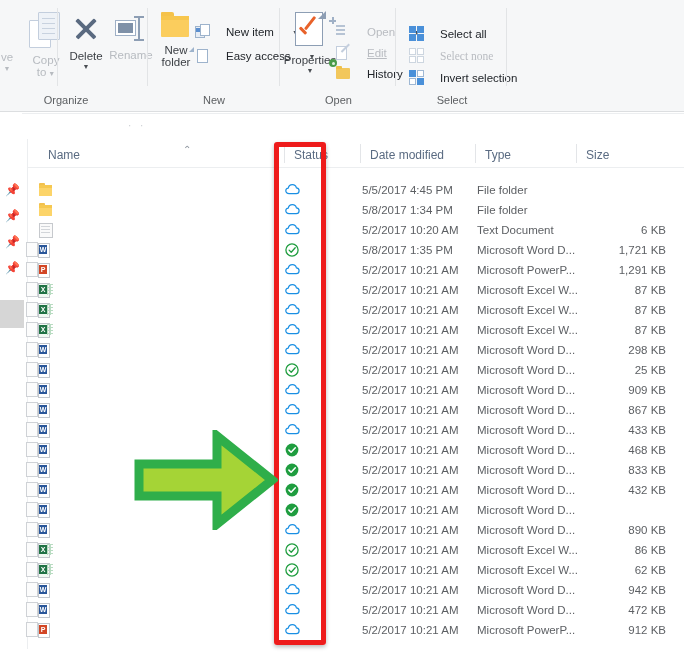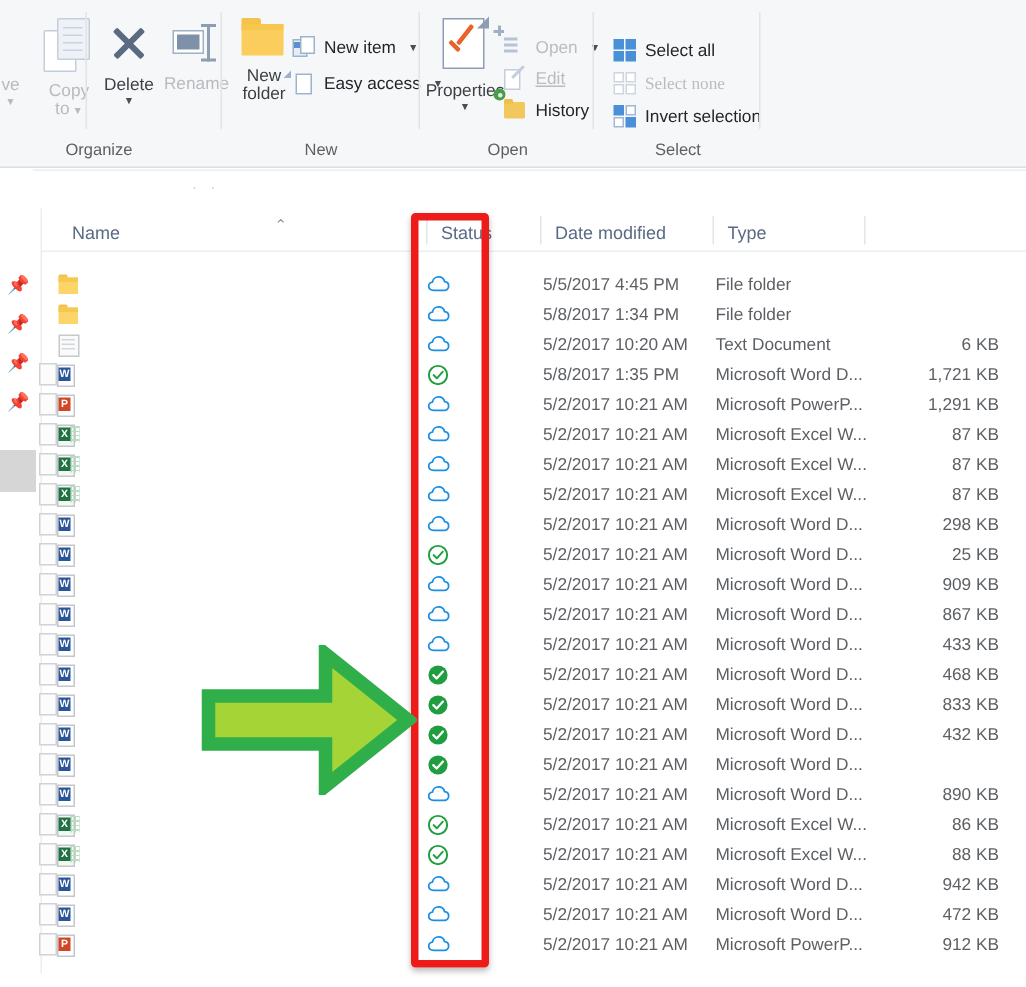--- a/index.html
+++ b/index.html
@@ -32,21 +32,21 @@
     line-height:12.5px; cursor:default;
   }
   .bigbtn.disabled { color:#b7bbc0; }
   .bigbtn .icn { display:block; margin:0 auto 3px auto; }
   .bigbtn .cap { display:block; white-space:nowrap; }
   .caret { font-size:7px; color:#4a4e53; line-height:8px; display:block; margin-top:1px;}
   .caret.dis { color:#b7bbc0; }
 
   .smallbtn {
     position:absolute; font-size:11.5px; color:#22262b; white-space:nowrap;
-    display:flex; align-items:center; gap:5px; cursor:default;
+    display:flex; align-items:center; gap:15px; cursor:default;
   }
   .smallbtn.disabled { color:#b9bcc1; }
   .smallbtn .sicn { width:16px; height:16px; flex:0 0 16px; position:relative; }
   .smallbtn .scaret { font-size:7px; color:#4a4e53; margin-left:3px; }
   .copy-icn { width:34px;height:36px;position:relative; }
   .copy-icn .pg {
     position:absolute;width:22px;height:28px;background:#fff;
     border:1.6px solid #c3cedd;border-radius:1px;
   }
   .copy-icn .pg.b { left:0; top:8px; }
@@ -365,20 +365,21 @@
 
       <div class="hcell" style="left:256px;width:76px;">Status</div>
       <div class="hsep" style="left:332px;"></div>
 
       <div class="hcell" style="left:332px;width:115px;">Date modified</div>
       <div class="hsep" style="left:447px;"></div>
 
       <div class="hcell" style="left:447px;width:101px;">Type</div>
       <div class="hsep" style="left:548px;"></div>
 
+      <div class="hcell" style="left:548px;width:108px;">Size</div>
 
     </div>
 
     <div class="rows" id="rows">
         <div class="row" style="top: 12px;">
           <span class="fileicon"><span class="ft folder"><span class="tab"></span><span class="bd"></span><span class="sh"></span></span></span>
           <span class="status"><span class="cloud"><svg width="15" height="12" viewBox="0 0 15 12">
                 <path d="M4.1 10.6 C2.0 10.6 0.8 9.3 0.8 7.8 C0.8 6.4 1.9 5.2 3.3 5.1 C3.6 3.1 5.3 1.6 7.4 1.6 C9.4 1.6 11.0 3.0 11.4 4.8 C12.9 4.9 14.1 6.1 14.1 7.7 C14.1 9.3 12.8 10.6 11.2 10.6 Z" fill="none" stroke="#1a8fe3" stroke-width="1.2" stroke-linejoin="round"></path>
               </svg></span></span>
           <span class="cdate">5/5/2017 4:45 PM</span>
@@ -554,21 +555,21 @@
           <span class="csize">86 KB</span>
         </div>
         <div class="row" style="top: 392px;">
           <span class="fileicon"><span class="ft excel"><span class="back"></span><span class="front"></span><span class="grid"></span><span class="badge">X</span></span></span>
           <span class="status"><span class="chk"><svg width="14" height="14" viewBox="0 0 14 14">
                 <circle cx="7" cy="7" r="6.1" fill="none" stroke="#1f9d3f" stroke-width="1.3"></circle>
                 <path d="M4.1 7.1 L6.2 9.2 L10.2 4.8" fill="none" stroke="#1f9d3f" stroke-width="1.3" stroke-linecap="round" stroke-linejoin="round"></path>
               </svg></span></span>
           <span class="cdate">5/2/2017 10:21 AM</span>
           <span class="ctype">Microsoft Excel W...</span>
-          <span class="csize">88 KB</span>
+          <span class="csize">62 KB</span>
         </div>
         <div class="row" style="top: 412px;">
           <span class="fileicon"><span class="ft word"><span class="back"></span><span class="front"></span><span class="badge">W</span></span></span>
           <span class="status"><span class="cloud"><svg width="15" height="12" viewBox="0 0 15 12">
                 <path d="M4.1 10.6 C2.0 10.6 0.8 9.3 0.8 7.8 C0.8 6.4 1.9 5.2 3.3 5.1 C3.6 3.1 5.3 1.6 7.4 1.6 C9.4 1.6 11.0 3.0 11.4 4.8 C12.9 4.9 14.1 6.1 14.1 7.7 C14.1 9.3 12.8 10.6 11.2 10.6 Z" fill="none" stroke="#1a8fe3" stroke-width="1.2" stroke-linejoin="round"></path>
               </svg></span></span>
           <span class="cdate">5/2/2017 10:21 AM</span>
           <span class="ctype">Microsoft Word D...</span>
           <span class="csize">942 KB</span>
         </div>

